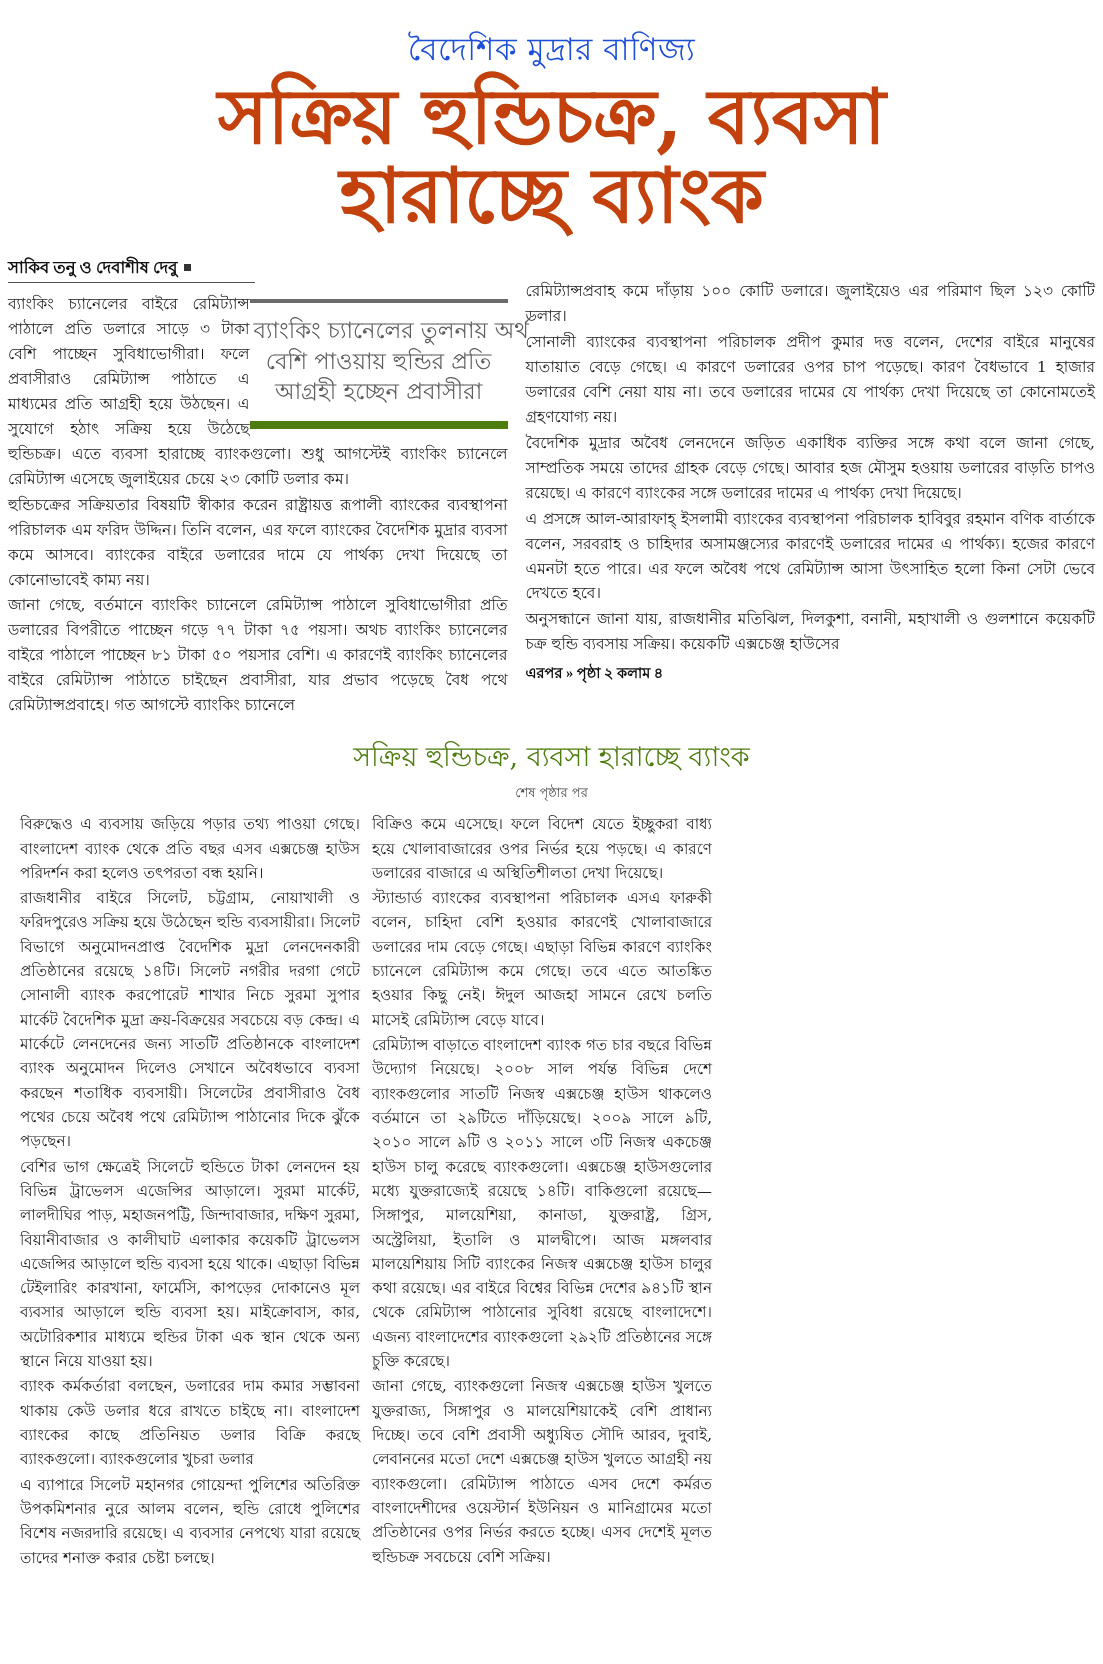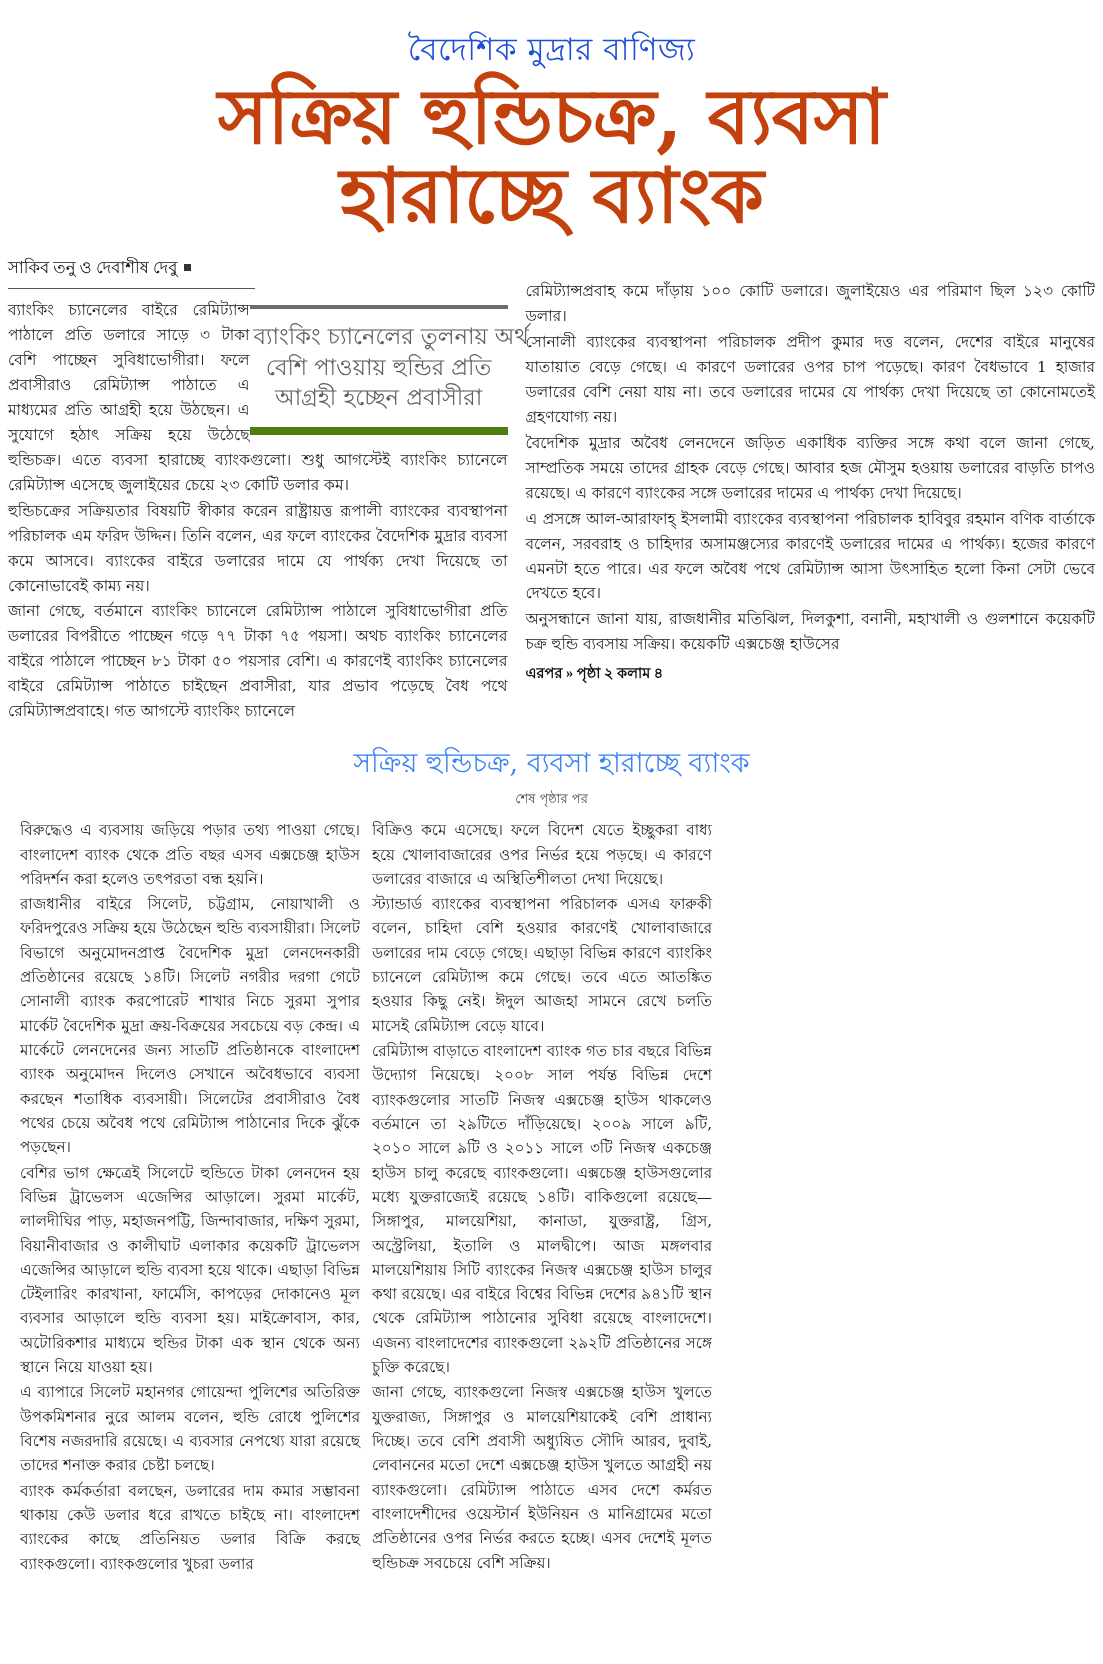--- a/index.html
+++ b/index.html
@@ -57,23 +57,23 @@
     padding: 0 8px;
     display: flex;
     gap: 18px;
     align-items: flex-start;
   }
   .col-left-top { width: 500px; position: relative; }
   .col-right-top { width: 570px; margin-top: 24px; }
 
   .byline {
     font-size: 16.5px;
-    font-weight: 400;
+    font-weight: 700;
     color: #111;
-    padding-bottom: 6px;
+    padding-bottom: 0;
     border-bottom: 1.6px solid #555;
     display: inline-block;
     width: 247px;
     box-sizing: border-box;
     margin-bottom: 9px;
   }
   .byline .sq {
     display: inline-block;
     width: 7px;
     height: 7px;
@@ -126,21 +126,21 @@
 
   
   .cont-wrap {
     margin-top: 18px;
     padding: 0 8px;
   }
   .cont-headline {
     text-align: center;
     font-size: 27px;
     font-weight: 400;
-    color: #3b82f6;
+    color: #4d7c0f;
     letter-spacing: 0;
     font-family: "DejaVu Serif", "Liberation Serif", serif;
   }
   .cont-sub {
     text-align: center;
     font-size: 13px;
     color: #4a4a4a;
     margin-top: 2px;
     margin-bottom: 8px;
     font-family: "DejaVu Serif", "Liberation Serif", serif;
@@ -202,22 +202,22 @@
 
   <div class="cont-wrap">
     <div class="cont-headline">সক্রিয় হুন্ডিচক্র, ব্যবসা হারাচ্ছে ব্যাংক</div>
     <div class="cont-sub">শেষ পৃষ্ঠার পর</div>
 
     <div class="cont-cols">
       <div class="cont-col">
         <p class="body">বিরুদ্ধেও এ ব্যবসায় জড়িয়ে পড়ার তথ্য পাওয়া গেছে। বাংলাদেশ ব্যাংক থেকে প্রতি বছর এসব এক্সচেঞ্জ হাউস পরিদর্শন করা হলেও তৎপরতা বন্ধ হয়নি।</p>
         <p class="body">রাজধানীর বাইরে সিলেট, চট্টগ্রাম, নোয়াখালী ও ফরিদপুরেও সক্রিয় হয়ে উঠেছেন হুন্ডি ব্যবসায়ীরা। সিলেট বিভাগে অনুমোদনপ্রাপ্ত বৈদেশিক মুদ্রা লেনদেনকারী প্রতিষ্ঠানের রয়েছে ১৪টি। সিলেট নগরীর দরগা গেটে সোনালী ব্যাংক করপোরেট শাখার নিচে সুরমা সুপার মার্কেট বৈদেশিক মুদ্রা ক্রয়-বিক্রয়ের সবচেয়ে বড় কেন্দ্র। এ মার্কেটে লেনদেনের জন্য সাতটি প্রতিষ্ঠানকে বাংলাদেশ ব্যাংক অনুমোদন দিলেও সেখানে অবৈধভাবে ব্যবসা করছেন শতাধিক ব্যবসায়ী। সিলেটের প্রবাসীরাও বৈধ পথের চেয়ে অবৈধ পথে রেমিট্যান্স পাঠানোর দিকে ঝুঁকে পড়ছেন।</p>
         <p class="body">বেশির ভাগ ক্ষেত্রেই সিলেটে হুন্ডিতে টাকা লেনদেন হয় বিভিন্ন ট্রাভেলস এজেন্সির আড়ালে। সুরমা মার্কেট, লালদীঘির পাড়, মহাজনপট্টি, জিন্দাবাজার, দক্ষিণ সুরমা, বিয়ানীবাজার ও কালীঘাট এলাকার কয়েকটি ট্রাভেলস এজেন্সির আড়ালে হুন্ডি ব্যবসা হয়ে থাকে। এছাড়া বিভিন্ন টেইলারিং কারখানা, ফার্মেসি, কাপড়ের দোকানেও মূল ব্যবসার আড়ালে হুন্ডি ব্যবসা হয়। মাইক্রোবাস, কার, অটোরিকশার মাধ্যমে হুন্ডির টাকা এক স্থান থেকে অন্য স্থানে নিয়ে যাওয়া হয়।</p>
+        <p class="body">ব্যাংক কর্মকর্তারা বলছেন, ডলারের দাম কমার সম্ভাবনা থাকায় কেউ ডলার ধরে রাখতে চাইছে না। বাংলাদেশ ব্যাংকের কাছে প্রতিনিয়ত ডলার বিক্রি করছে ব্যাংকগুলো। ব্যাংকগুলোর খুচরা ডলার</p>
         <p class="body">এ ব্যাপারে সিলেট মহানগর গোয়েন্দা পুলিশের অতিরিক্ত উপকমিশনার নুরে আলম বলেন, হুন্ডি রোধে পুলিশের বিশেষ নজরদারি রয়েছে। এ ব্যবসার নেপথ্যে যারা রয়েছে তাদের শনাক্ত করার চেষ্টা চলছে।</p>
-        <p class="body">ব্যাংক কর্মকর্তারা বলছেন, ডলারের দাম কমার সম্ভাবনা থাকায় কেউ ডলার ধরে রাখতে চাইছে না। বাংলাদেশ ব্যাংকের কাছে প্রতিনিয়ত ডলার বিক্রি করছে ব্যাংকগুলো। ব্যাংকগুলোর খুচরা ডলার</p>
       </div>
       <div class="cont-col">
         <p class="body">বিক্রিও কমে এসেছে। ফলে বিদেশ যেতে ইচ্ছুকরা বাধ্য হয়ে খোলাবাজারের ওপর নির্ভর হয়ে পড়ছে। এ কারণে ডলারের বাজারে এ অস্থিতিশীলতা দেখা দিয়েছে।</p>
         <p class="body">স্ট্যান্ডার্ড ব্যাংকের ব্যবস্থাপনা পরিচালক এসএ ফারুকী বলেন, চাহিদা বেশি হওয়ার কারণেই খোলাবাজারে ডলারের দাম বেড়ে গেছে। এছাড়া বিভিন্ন কারণে ব্যাংকিং চ্যানেলে রেমিট্যান্স কমে গেছে। তবে এতে আতঙ্কিত হওয়ার কিছু নেই। ঈদুল আজহা সামনে রেখে চলতি মাসেই রেমিট্যান্স বেড়ে যাবে।</p>
         <p class="body">রেমিট্যান্স বাড়াতে বাংলাদেশ ব্যাংক গত চার বছরে বিভিন্ন উদ্যোগ নিয়েছে। ২০০৮ সাল পর্যন্ত বিভিন্ন দেশে ব্যাংকগুলোর সাতটি নিজস্ব এক্সচেঞ্জ হাউস থাকলেও বর্তমানে তা ২৯টিতে দাঁড়িয়েছে। ২০০৯ সালে ৯টি, ২০১০ সালে ৯টি ও ২০১১ সালে ৩টি নিজস্ব একচেঞ্জ হাউস চালু করেছে ব্যাংকগুলো। এক্সচেঞ্জ হাউসগুলোর মধ্যে যুক্তরাজ্যেই রয়েছে ১৪টি। বাকিগুলো রয়েছে— সিঙ্গাপুর, মালয়েশিয়া, কানাডা, যুক্তরাষ্ট্র, গ্রিস, অস্ট্রেলিয়া, ইতালি ও মালদ্বীপে। আজ মঙ্গলবার মালয়েশিয়ায় সিটি ব্যাংকের নিজস্ব এক্সচেঞ্জ হাউস চালুর কথা রয়েছে। এর বাইরে বিশ্বের বিভিন্ন দেশের ৯৪১টি স্থান থেকে রেমিট্যান্স পাঠানোর সুবিধা রয়েছে বাংলাদেশে। এজন্য বাংলাদেশের ব্যাংকগুলো ২৯২টি প্রতিষ্ঠানের সঙ্গে চুক্তি করেছে।</p>
         <p class="body">জানা গেছে, ব্যাংকগুলো নিজস্ব এক্সচেঞ্জ হাউস খুলতে যুক্তরাজ্য, সিঙ্গাপুর ও মালয়েশিয়াকেই বেশি প্রাধান্য দিচ্ছে। তবে বেশি প্রবাসী অধ্যুষিত সৌদি আরব, দুবাই, লেবাননের মতো দেশে এক্সচেঞ্জ হাউস খুলতে আগ্রহী নয় ব্যাংকগুলো। রেমিট্যান্স পাঠাতে এসব দেশে কর্মরত বাংলাদেশীদের ওয়েস্টার্ন ইউনিয়ন ও মানিগ্রামের মতো প্রতিষ্ঠানের ওপর নির্ভর করতে হচ্ছে। এসব দেশেই মূলত হুন্ডিচক্র সবচেয়ে বেশি সক্রিয়।</p>
       </div>
     </div>
   </div>
 

